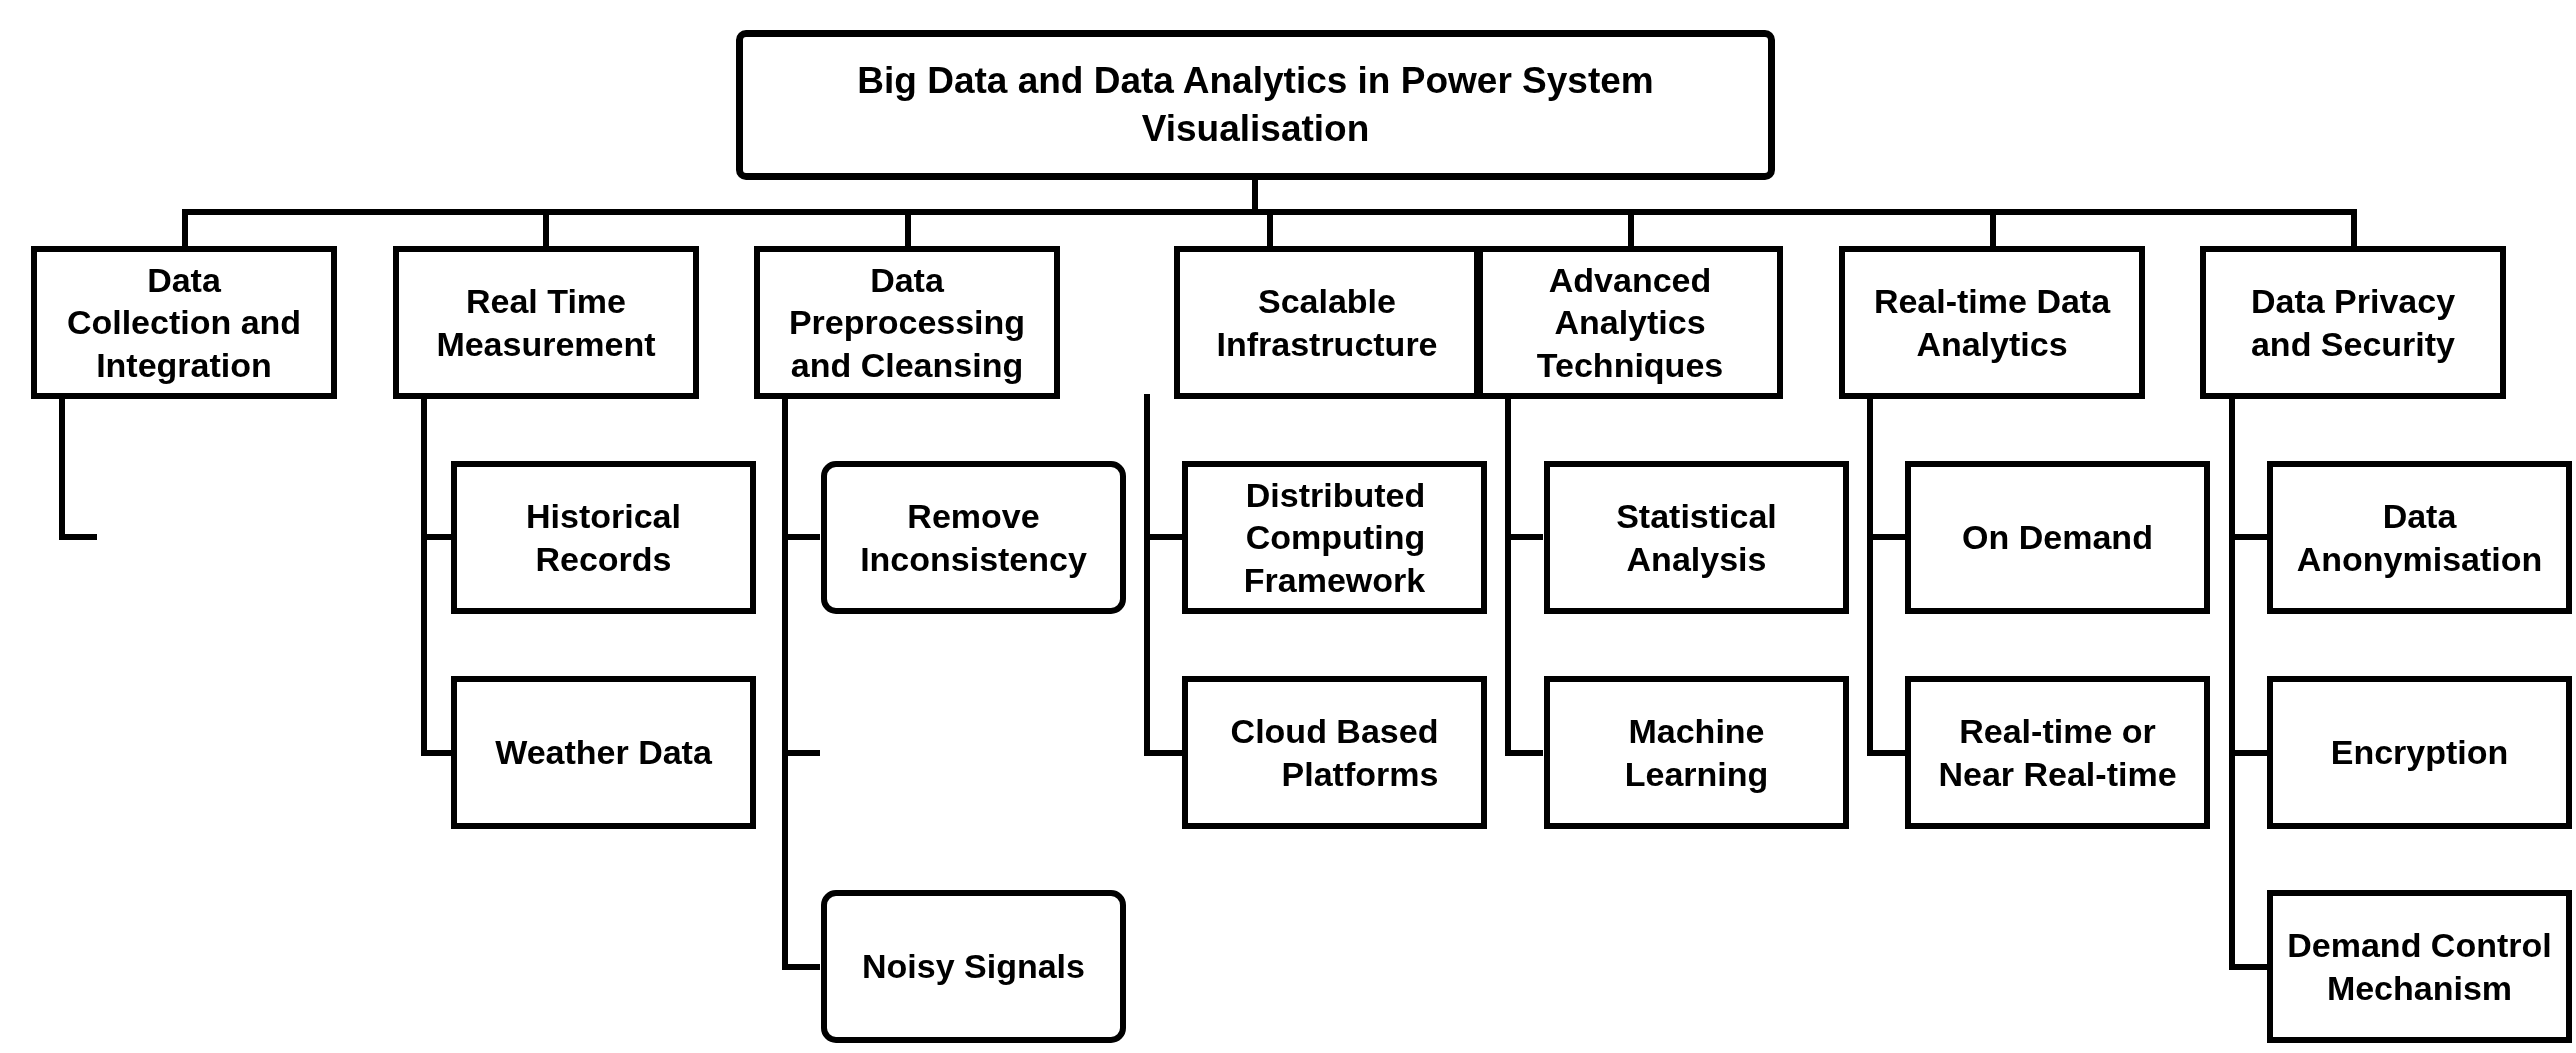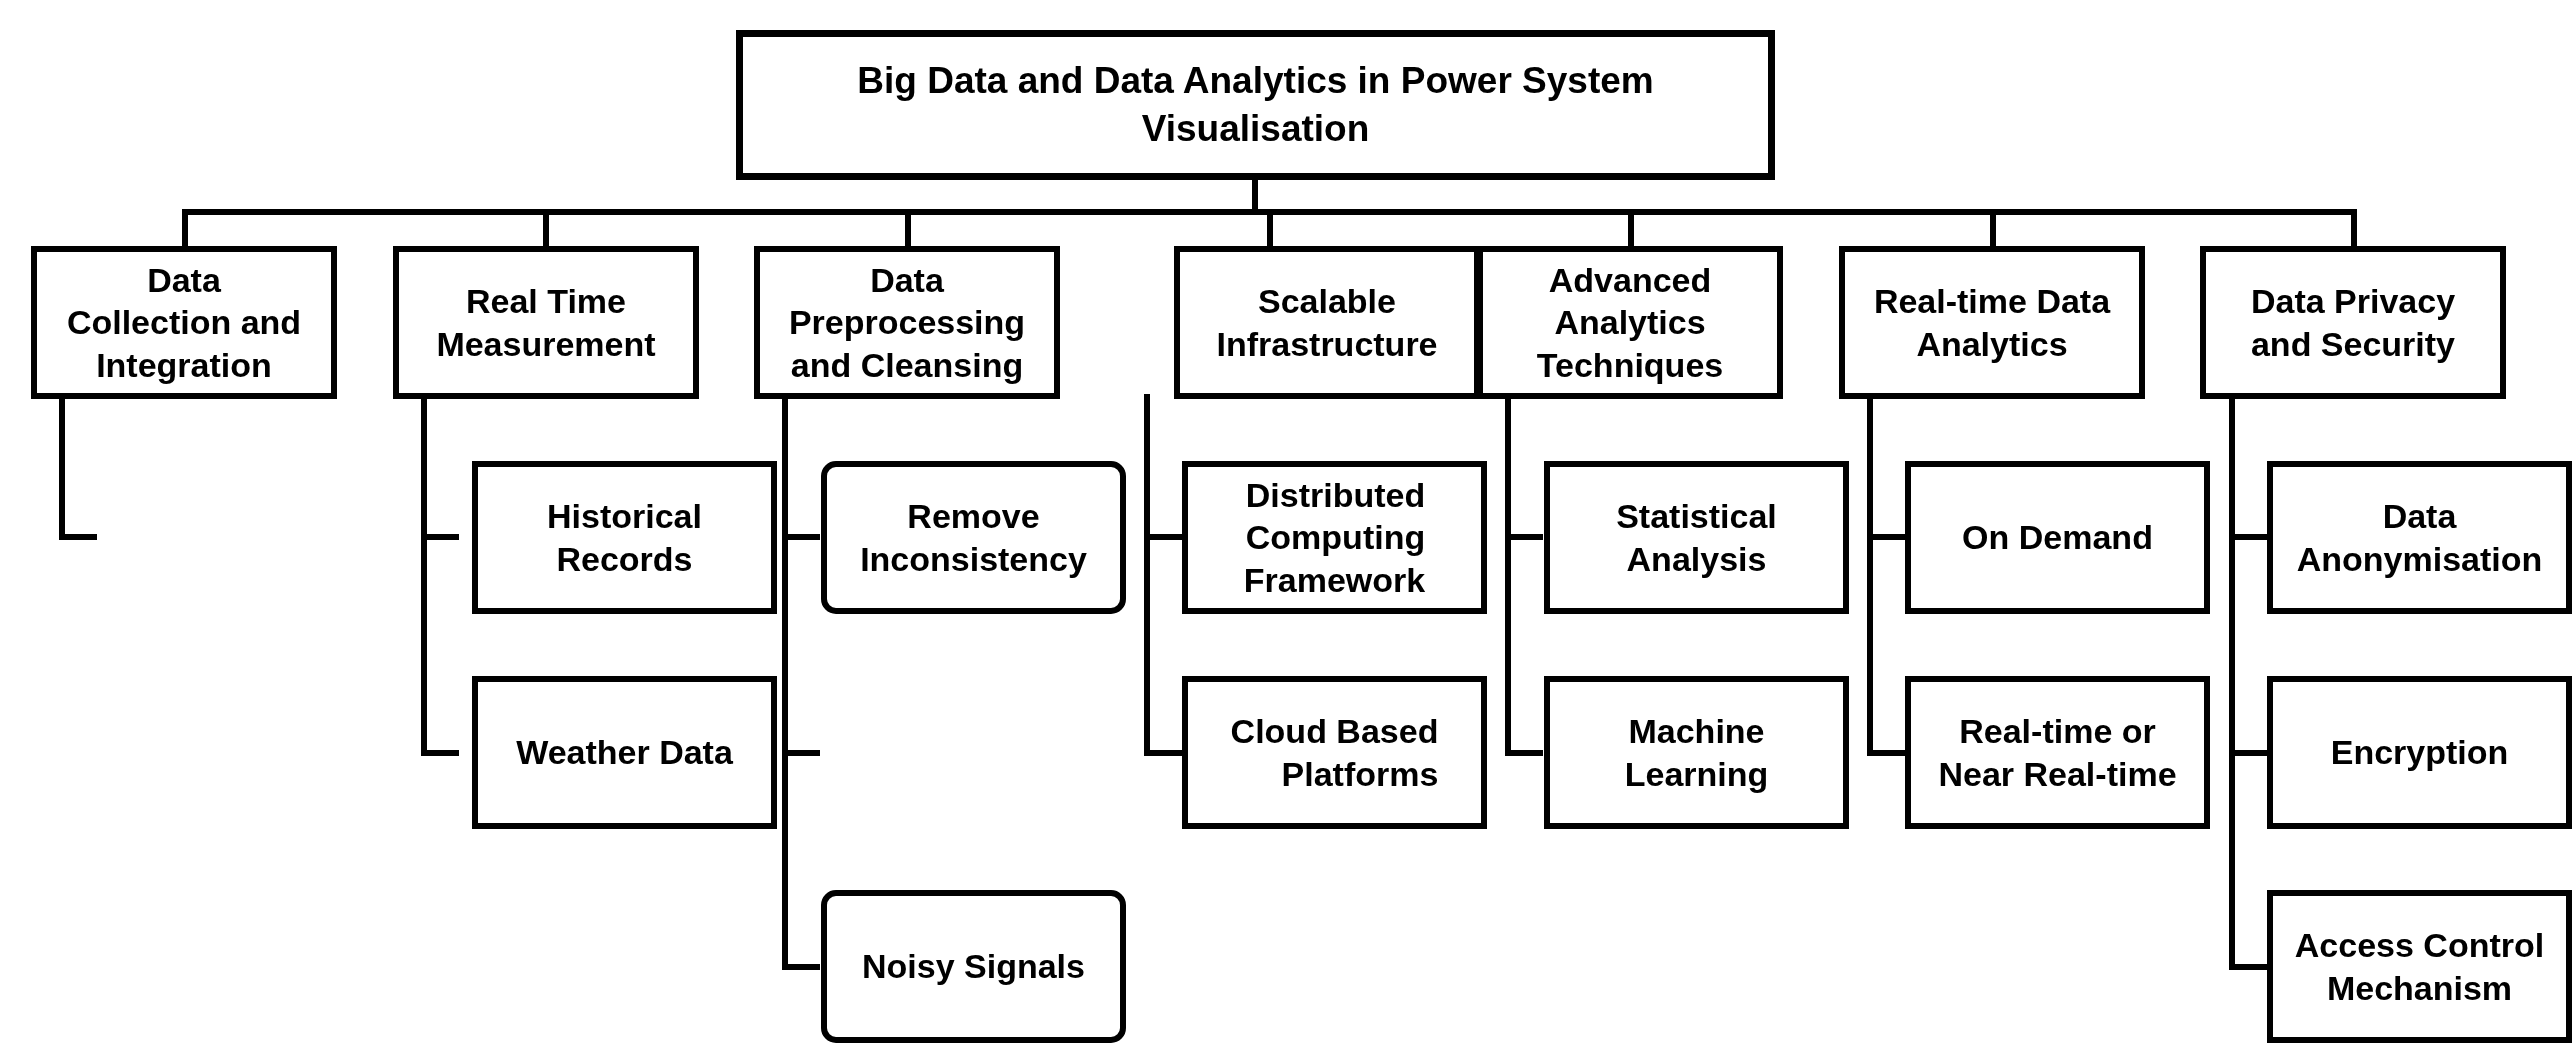--- a/index.html
+++ b/index.html
@@ -28,27 +28,28 @@
     white-space: pre-line;
     font-weight: 700;
     line-height: 1.24;
     z-index: 2;
   }
   .root {
     left: 736px; top: 30px; width: 1039px; height: 150px;
     border-width: 7px;
     font-size: 37px;
     line-height: 1.3;
+    border-radius: 10px;
   }
   .l2 { top: 246px; width: 306px; height: 153px; font-size: 34px; }
   .child { width: 305px; height: 153px; font-size: 34px; }
   .b1 { left: 31px; }   .b2 { left: 393px; }  .b3 { left: 754px; }
   .b4 { left: 1174px; } .b5 { left: 1477px; } .b6 { left: 1839px; }
   .b7 { left: 2200px; }
-  .c1 { left: 98px; }  .c2 { left: 472px; }  .c3 { left: 821px; border-radius: 15px; }
+  .c1 { left: 98px; }  .c2 { left: 451px; }  .c3 { left: 821px; border-radius: 15px; }
   .c4 { left: 1182px; text-align: right; } .c5 { left: 1544px; } .c6 { left: 1905px; }
   .c7 { left: 2267px; }
   .r1 { top: 461px; }
   .r2 { top: 676px; }
   .r3 { top: 890px; }
   .line {
     position: absolute;
     background: #000000;
     z-index: 1;
   }
@@ -144,17 +145,17 @@
   <div class="node child c6 r2">Real-time or
 Near Real-time</div>
 
   <div class="line vline trunk t-long" style="left:2229px;"></div>
   <div class="line hline e1" style="left:2229px; width:38px;"></div>
   <div class="line hline e2" style="left:2229px; width:38px;"></div>
   <div class="line hline e3" style="left:2229px; width:38px;"></div>
   <div class="node child c7 r1">Data
 Anonymisation</div>
   <div class="node child c7 r2">Encryption</div>
-  <div class="node child c7 r3">Access Control
+  <div class="node child c7 r3">Demand Control
 Mechanism</div>
 
 </div>
 
 
 </body></html>

